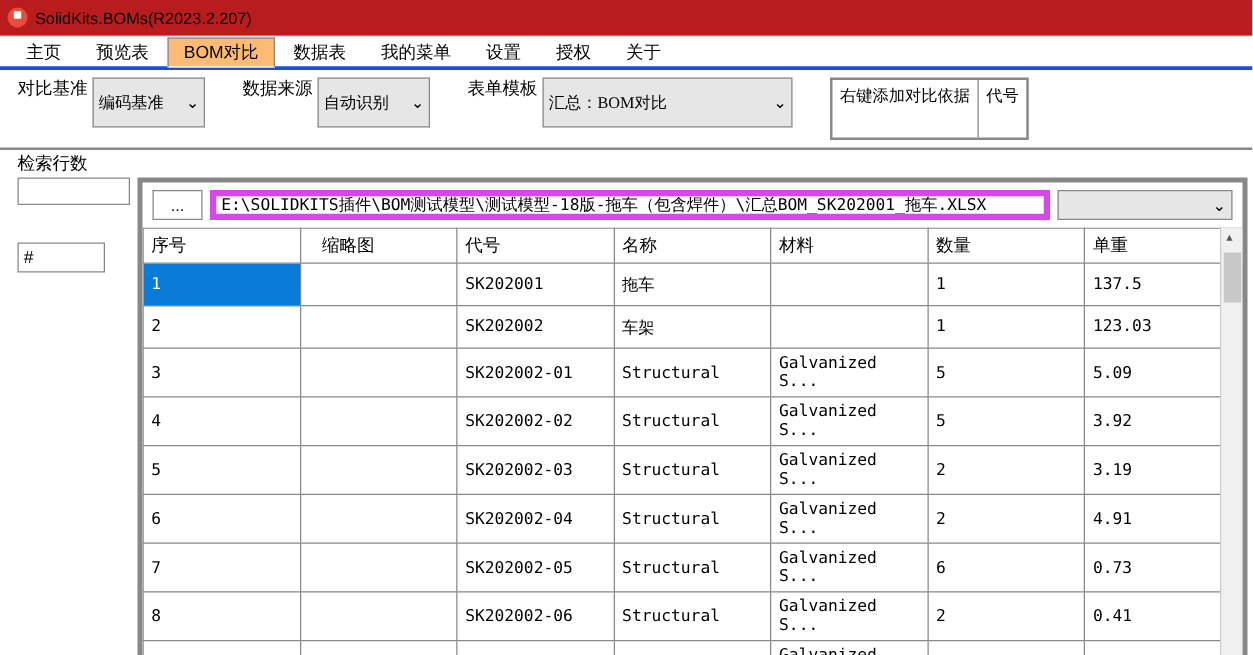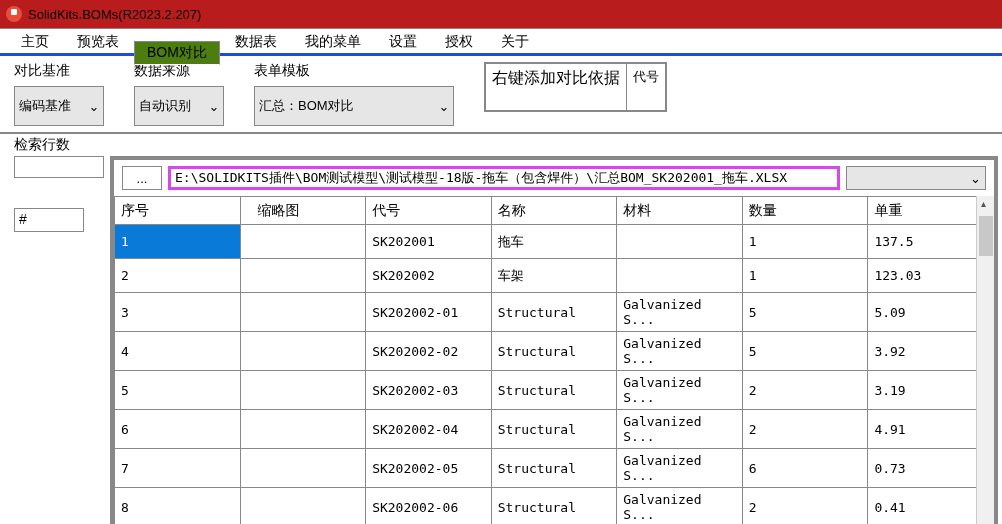--- a/index.html
+++ b/index.html
@@ -7,44 +7,44 @@
 
 
 .titlebar { height: 28px; display: flex; align-items: center; padding-left: 6px; gap: 6px; background: #b91c1c; }
 .app-icon { width: 16px; height: 16px; background: #e74c3c; border-radius: 50%; position: relative; }
 .app-icon::before { content: ""; position: absolute; top: 3px; left: 5px; width: 6px; height: 6px; background: #fff; border-radius: 1px; }
 .title-text { font-size: 13px; }
 
 
 .menubar { height: 28px; display: flex; border-top: 1px solid #888; border-bottom: 3px solid #1d4ed8; background: #fff; padding-left: 8px; }
 .menutab { padding: 4px 12px; border: 1px solid transparent; border-bottom: none; margin-right: 2px; display: flex; align-items: center; font-size: 14px; }
-.menutab.active { border: 1px solid #888; border-bottom: 1px solid #fff; background: #4d7c0f; position: relative; top: 12px; }
+.menutab.active { border: 1px solid #888; border-bottom: 1px solid #fff; background: #fdba74; position: relative; top: 1px; }
 
 
 .controls { display: flex; padding: 6px 10px 6px 14px; gap: 30px; align-items: flex-start; border-bottom: 2px solid #888; }
-.ctrl-col { display: flex; flex-direction: column; gap: 4px; }
+.ctrl-col { display: flex; flex-direction: row; gap: 4px; font-family: Liberation Serif, serif; }
 .ctrl-label { font-size: 14px; margin-bottom: 2px; }
 .dropdown { display: flex; align-items: center; border: 1px solid #888; background: #e6e6e6; height: 40px; padding-left: 4px; font-size: 13px; min-width: 90px; }
 .dropdown .arrow { margin-left: auto; width: 18px; text-align: center; }
 .dropdown.wide { min-width: 200px; }
 .hint-box { border: 2px solid #888; display: flex; height: 50px; }
-.hint-left { border-right: 1px solid #888; padding: 4px 6px; font-size: 16px; display: flex; align-items: flex-start; }
+.hint-left { border-right: 1px solid #888; padding: 4px 6px; font-size: 13px; display: flex; align-items: flex-start; }
 .hint-right { padding: 4px 6px; font-size: 13px; display: flex; align-items: flex-start; }
 
 
 .search-row-label { padding: 2px 14px; font-size: 14px; }
 .search-area { display: flex; }
 .search-left { width: 110px; display: flex; flex-direction: column; padding-left: 14px; }
 .search-input { border: 1px solid #888; height: 22px; width: 90px; }
 .hash-box { margin-top: 30px; border: 1px solid #888; height: 24px; width: 70px; padding: 2px 4px; font-size: 14px; }
 
 .main-right { flex: 1; border-left: 4px solid #888; border-top: 4px solid #888; border-bottom: 4px solid #888; border-right: 4px solid #888; margin-left: 0; margin-right: 4px; display: flex; flex-direction: column; }
 .path-row { display: flex; gap: 6px; padding: 6px 8px; align-items: center; }
 .browse-btn { border: 1px solid #888; width: 40px; height: 24px; display: flex; align-items: center; justify-content: center; background: #fff; }
-.path-box { flex: 1; border: 3px solid #d946ef; height: 24px; padding: 2px 4px; font-family: SimSun, monospace; font-size: 13px; display: flex; align-items: center; white-space: nowrap; overflow: hidden; }
+.path-box { flex: 1; border: 5px solid #d946ef; height: 24px; padding: 2px 4px; font-family: SimSun, monospace; font-size: 13px; display: flex; align-items: center; white-space: nowrap; overflow: hidden; }
 .path-ddl { border: 1px solid #888; height: 24px; width: 140px; background: #e6e6e6; display: flex; align-items: center; justify-content: flex-end; padding-right: 4px; }
 
 
 .table-wrap { flex: 1; overflow: hidden; position: relative; }
 table { border-collapse: collapse; width: 100%; }
 th { text-align: left; font-weight: normal; border: 1px solid #888; padding: 4px 6px; background: #fff; font-size: 14px; height: 28px; }
 td { border: 1px solid #888; padding: 4px 6px; font-family: SimSun, monospace; font-size: 13px; height: 34px; }
 tr.selected td:first-child { background: #0a7ad9; color: #fff; }
 .vscroll { position: absolute; right: 0; top: 0; bottom: 0; width: 18px; background: #f0f0f0; border-left: 1px solid #ccc; }
 .vscroll::before { content: "▴"; position: absolute; top: 2px; left: 4px; font-size: 10px; color: #555; }

